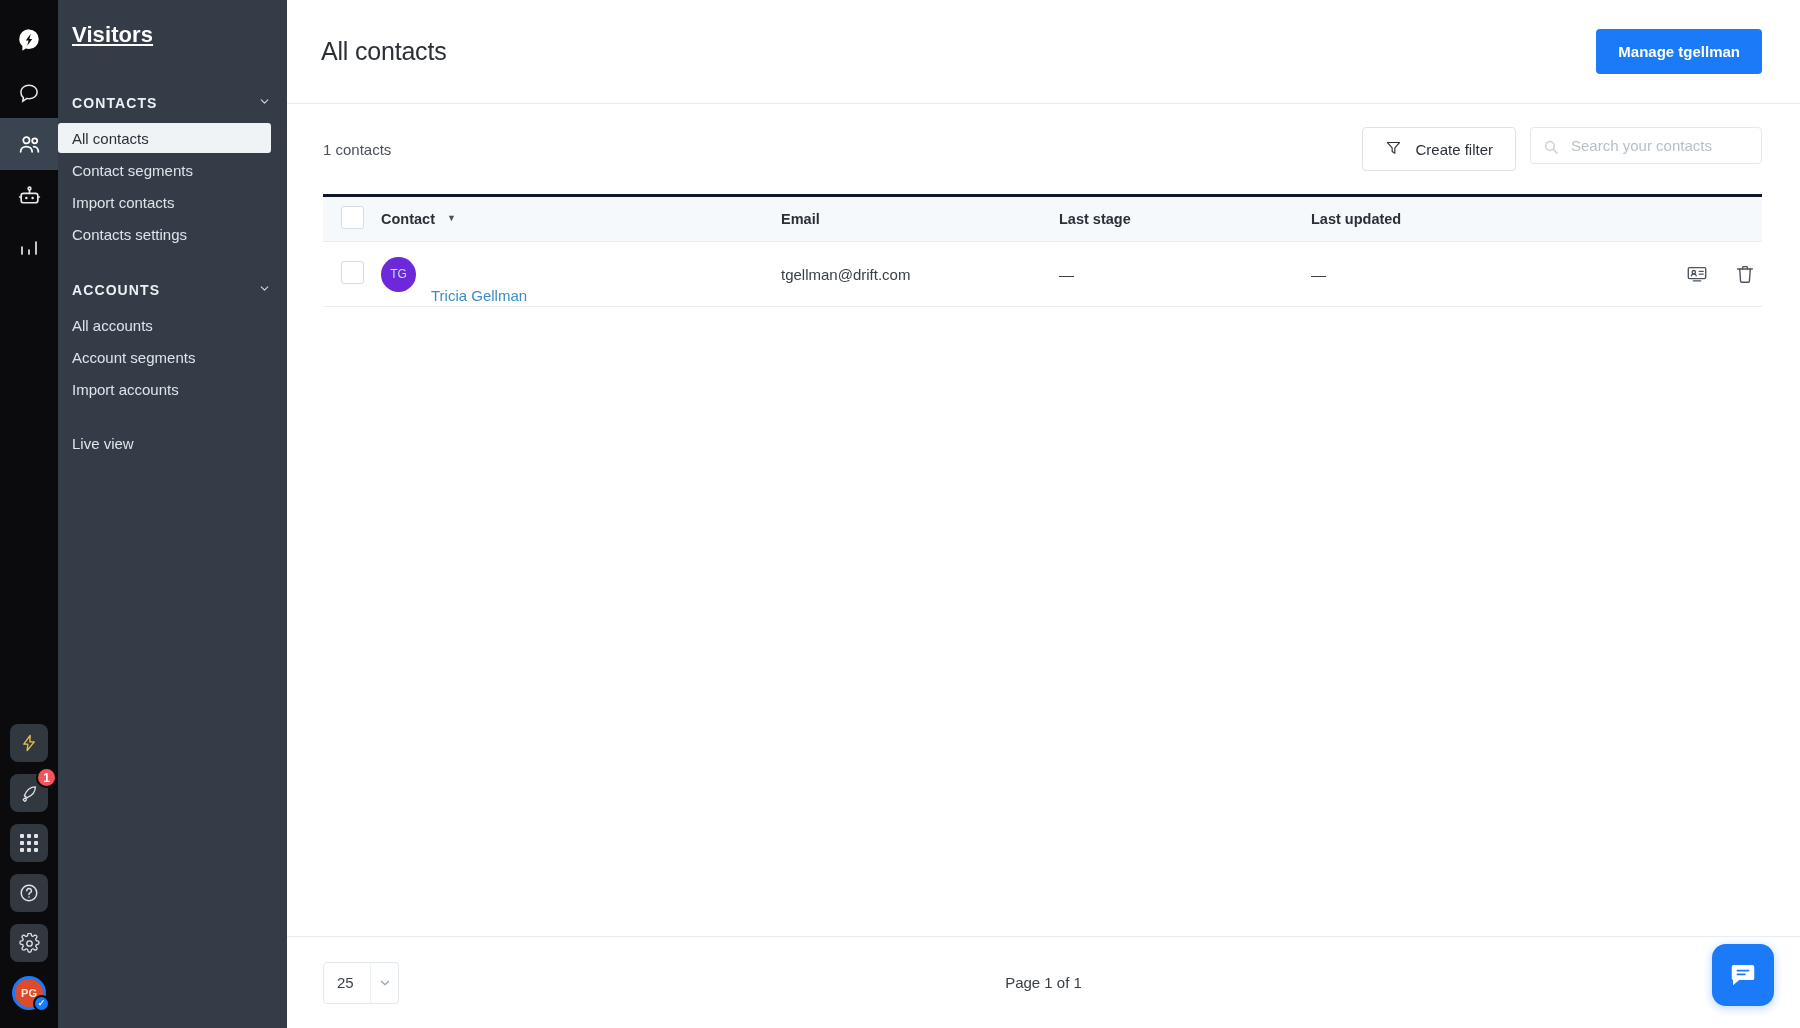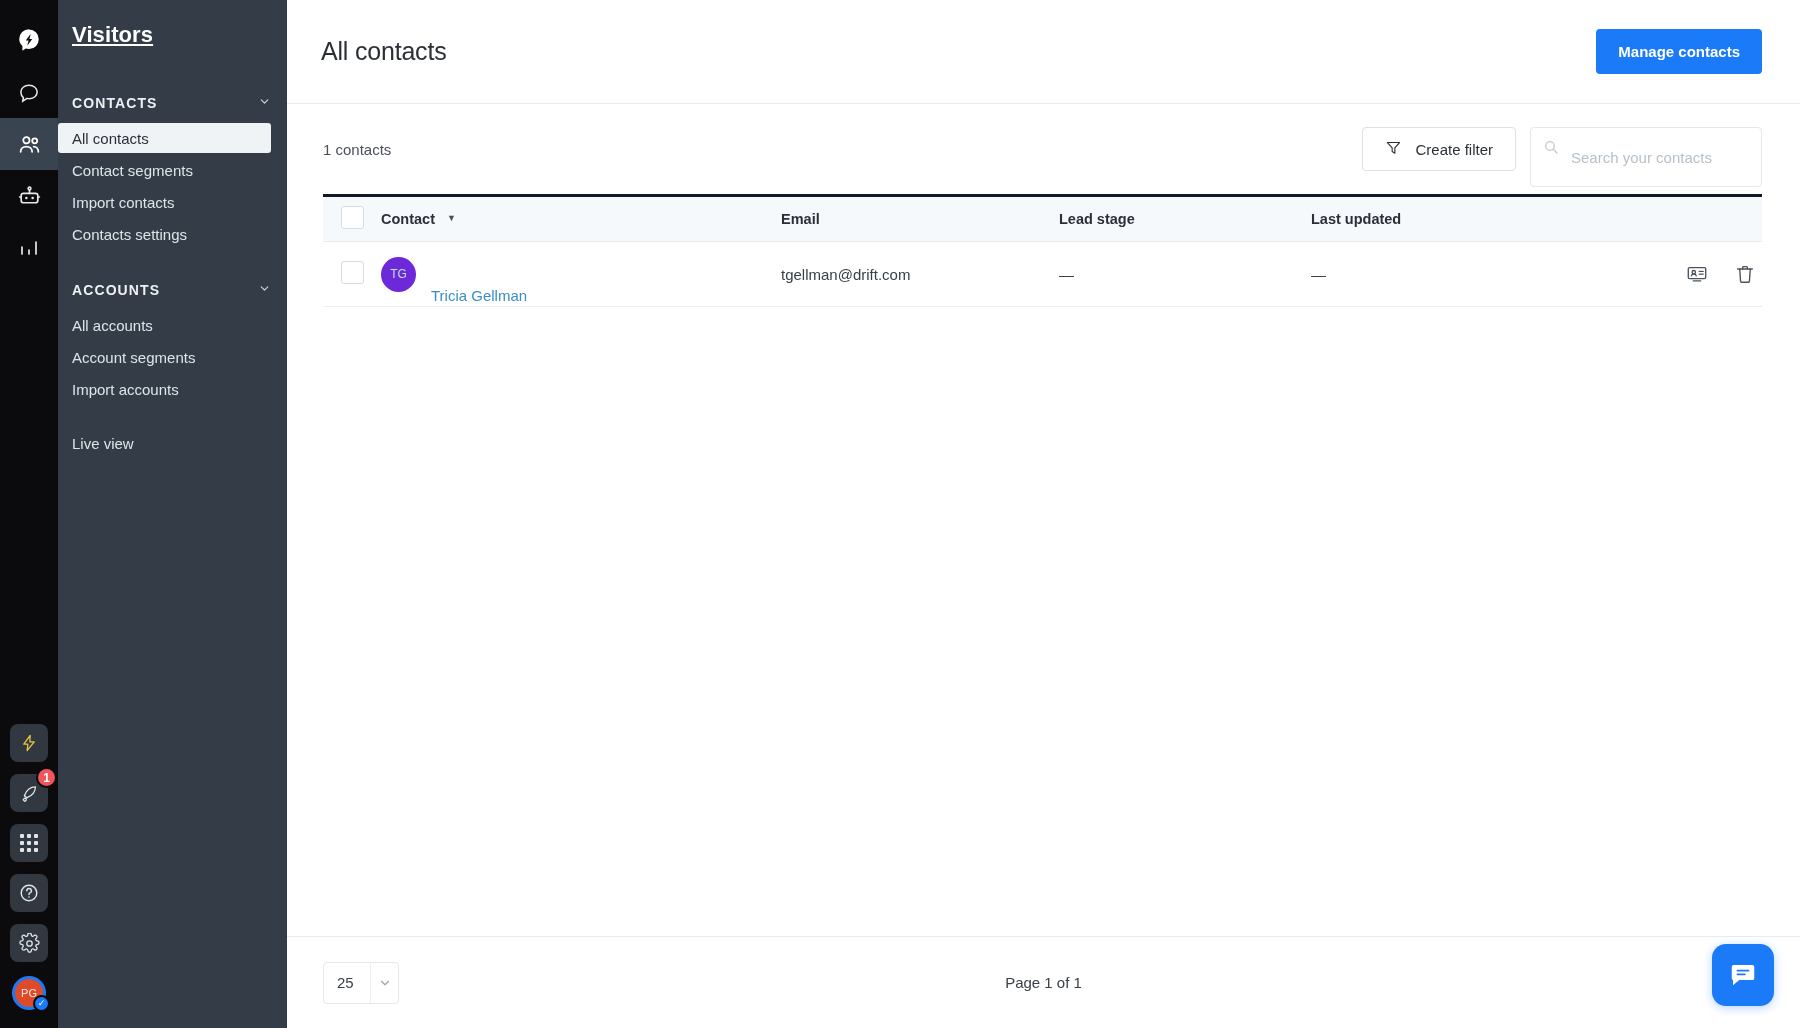--- a/index.html
+++ b/index.html
@@ -40,21 +40,21 @@
     position: absolute; top: -7px; right: -9px;
     min-width: 21px; height: 21px; border-radius: 11px;
     background: #f2545b; color: #fff;
     font-size: 12px; font-weight: 700;
     display: flex; align-items: center; justify-content: center;
     border: 2px solid #0b0b0d;
   }
   .avatar-rail {
     width: 34px; height: 34px; border-radius: 50%;
     background: #dd4b2a; color: #ffe9dd;
-    font-size: 11px; font-weight: 400;
+    font-size: 11px; font-weight: 700;
     display:flex; align-items:center; justify-content:center;
     border: 3px solid #1a7af8; margin: 8px 0 4px 0;
     position: relative; cursor: pointer;
   }
   .avatar-check {
     position: absolute; bottom: -5px; right: -7px;
     width: 17px; height: 17px; border-radius: 50%;
     background: #1a7af8; border: 2px solid #0b0b0d;
     display:flex; align-items:center; justify-content:center;
     color: #fff; font-size: 9px; line-height: 1;
@@ -120,21 +120,21 @@
     height: 44px; padding: 0 22px;
     background: #fff; border: 1px solid #dde2e7; border-radius: 4px;
     display: flex; align-items: center; gap: 13px;
     font-size: 15px; color: #2b3038; cursor: pointer;
     font-family: "Liberation Sans", sans-serif;
   }
   .search-wrap {
     position: relative; width: 232px; height: 44px;
   }
   .search-input {
-    width: 232px; height: 60px;
+    width: 232px; height: 37px;
     border: 1px solid #e3e8ec; border-radius: 4px;
     padding: 0 12px 0 40px;
     font-size: 15px; color: #2b3038;
     font-family: "Liberation Sans", sans-serif;
     background: #fff; outline: none;
   }
   .search-input::placeholder { color: #b7bfc7; }
   .search-ico {
     position: absolute; left: 13px; top: 50%; transform: translateY(-50%);
     color: #c2cad1; pointer-events: none;
@@ -354,21 +354,21 @@
 
     <div class="nav-item">
       <span>Live view</span>
     </div>
   </div>
 
   <div class="main">
 
     <div class="topbar">
       <div class="page-title">All contacts</div>
-      <button class="btn-primary">Manage contacts</button>
+      <button class="btn-primary">Manage tgellman</button>
     </div>
 
     <div class="toolbar">
       <div class="count-label">1 contacts</div>
       <div class="toolbar-right">
         <button class="btn-filter">
           <span>
             <svg width="17" height="17" viewBox="0 0 24 24" fill="none" stroke="#2b3038" stroke-width="1.6" stroke-linejoin="round" aria-hidden="true">
                 <path d="M3.5 5h17l-6.6 7.6V20l-3.8-2.2v-5.2z"></path>
               </svg>
@@ -395,21 +395,21 @@
               <span class="chk"></span>
             </th>
             <th class="col-contact">
               <span>Contact</span>
               <span class="sort-caret">▼</span>
             </th>
             <th class="col-email">
               <span>Email</span>
             </th>
             <th class="col-lead">
-              <span>Lead stage</span>
+              <span>Last stage</span>
             </th>
             <th class="col-updated">
               <span>Last updated</span>
             </th>
             <th class="col-actions"></th>
           </tr>
         </thead>
         <tbody>
           <tr>
             <td class="col-check">

